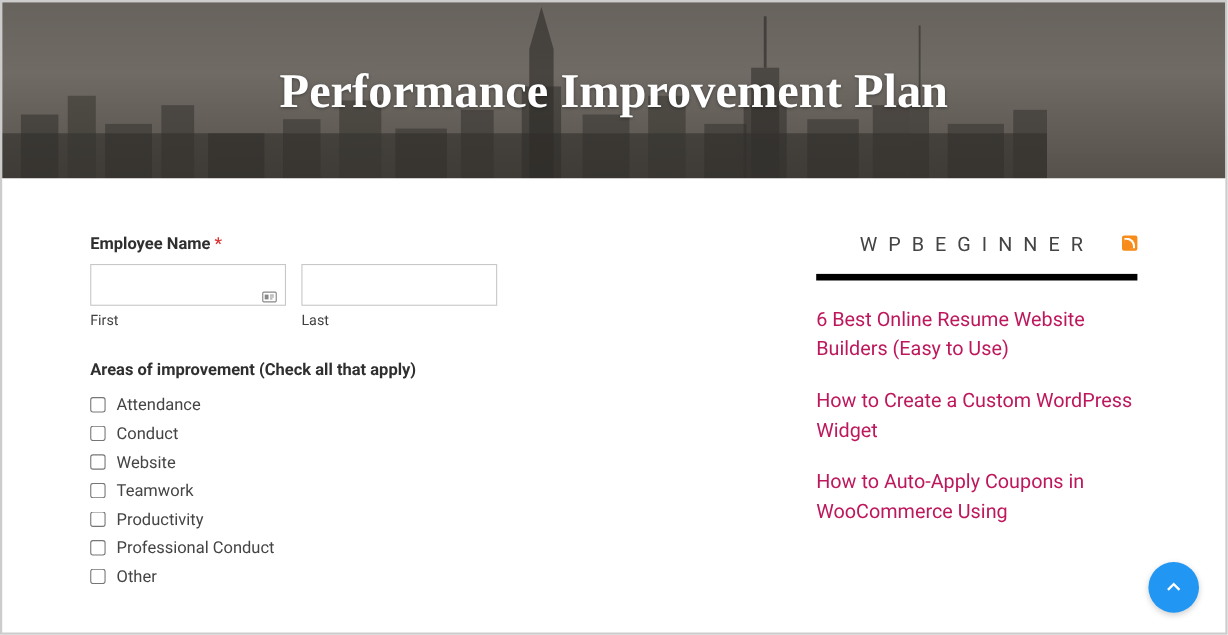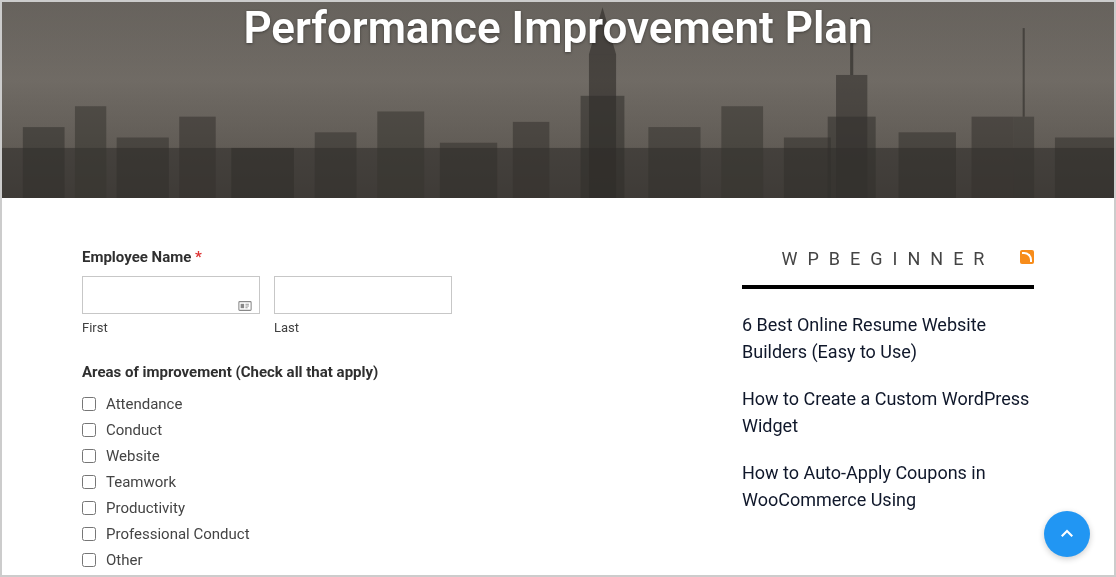--- a/index.html
+++ b/index.html
@@ -6,28 +6,29 @@
   body {
     font-family: -apple-system, BlinkMacSystemFont, "Segoe UI", Roboto, "Helvetica Neue", Arial, sans-serif;
     background: #fff;
     width: 1116px;
     height: 577px;
     overflow: hidden;
     border: 2px solid #ccc;
     position: relative;
   }
   .hero {
-    height: 196px;
+    height: 160px;
     background: linear-gradient(rgba(60,55,50,0.45), rgba(60,55,50,0.45)),
                 linear-gradient(to bottom, #8a8680 0%, #9a958e 40%, #6b665f 100%);
     position: relative;
     display: flex;
-    align-items: flex-start;
+    align-items: center;
     justify-content: center;
     overflow: hidden;
+    font-family: Liberation Serif, serif;
   }
   .skyline {
     position: absolute;
     bottom: 0; left: 0; right: 0; height: 100%;
     pointer-events: none;
   }
   .hero-title {
     color: #fff;
     font-size: 44px;
     font-weight: 600;
@@ -80,21 +81,21 @@
   }
   .checkbox-row label {
     font-size: 15px;
     color: #444;
   }
   .sidebar-header {
     display: flex;
     align-items: flex-end;
     justify-content: center;
     position: relative;
-    border-bottom: 4px solid #000000;
+    border-bottom: 6px solid #000000;
     padding-bottom: 16px;
     margin-bottom: 22px;
   }
   .sidebar-title {
     font-size: 18px;
     letter-spacing: 10px;
     color: #444;
     font-weight: 400;
   }
   .rss-icon {
@@ -111,21 +112,21 @@
     width: 8px; height: 8px;
     border: 2px solid #fff;
     border-left: none; border-bottom: none;
     border-top-right-radius: 8px;
     position: absolute;
     left: 2px; bottom: 2px;
   }
   .sidebar-link {
     display: block;
     font-size: 18px;
-    color: #0f172a;
+    color: #be185d;
     line-height: 1.5;
     margin-bottom: 20px;
     cursor: pointer;
   }
   .scroll-top {
     position: absolute;
     right: 24px;
     bottom: 18px;
     width: 46px; height: 46px;
     background: #2196f3;

